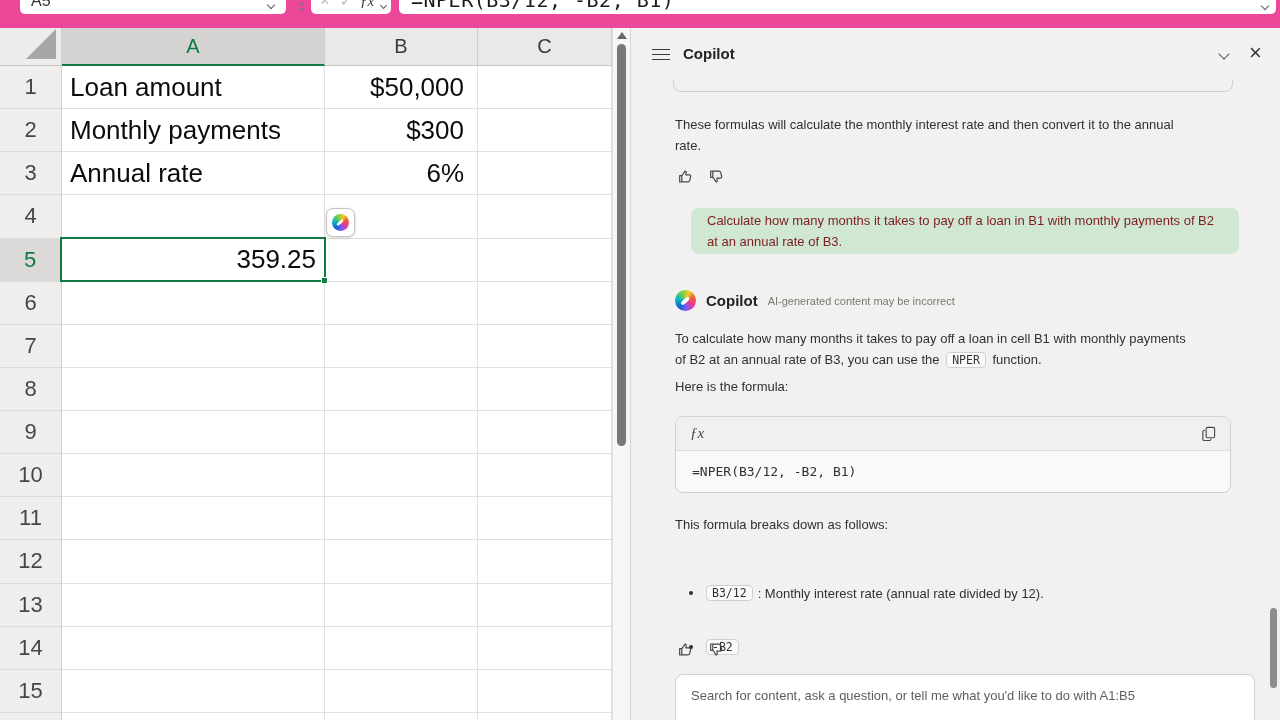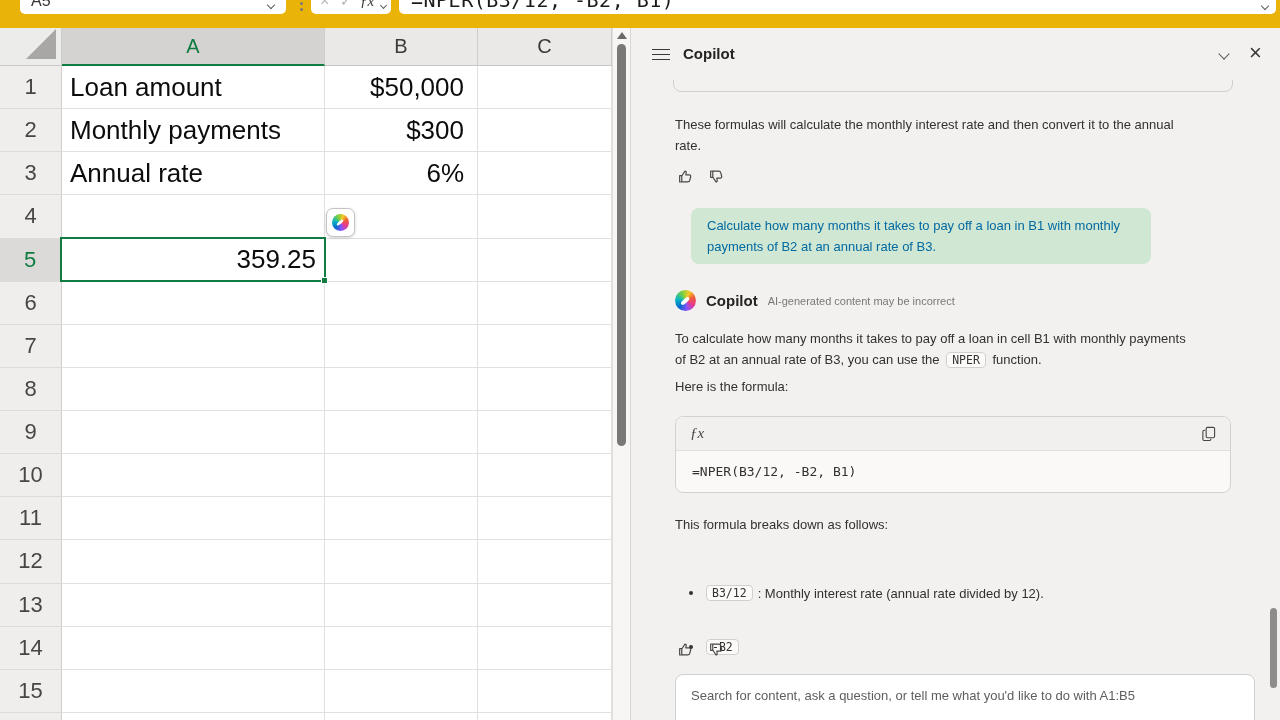--- a/index.html
+++ b/index.html
@@ -2,21 +2,21 @@
 <html><head>
 <meta charset="utf-8">
 <style>
   * { margin:0; padding:0; box-sizing:border-box; }
   html,body { width:1280px; height:720px; overflow:hidden; }
   body { font-family:"Liberation Sans", sans-serif; background:#fff; }
   .mono { font-family:"DejaVu Sans Mono","Liberation Mono",monospace; }
   .app { position:relative; width:1280px; height:720px; overflow:hidden; background:#fff; }
 
   
-  .topbar { position:absolute; left:0; top:0; width:1280px; height:28px; background:#eab308; overflow:hidden; z-index:5; }
+  .topbar { position:absolute; left:0; top:0; width:1280px; height:28px; background:#ec4899; overflow:hidden; z-index:5; }
   .namebox { position:absolute; left:20px; top:-16px; width:266px; height:30px; background:#fff; border-radius:5px; }
   .namebox .nbtext { position:absolute; left:11px; top:0; font-size:16px; color:#333; line-height:34px; }
   .chev { display:inline-block; width:8px; height:8px; border-right:1.6px solid #5f5d5b; border-bottom:1.6px solid #5f5d5b; transform:rotate(45deg); }
   .namebox .chev { position:absolute; right:12px; top:18px; width:6px; height:6px; }
   .dotsep { position:absolute; left:300px; top:2px; width:3px; height:3px; border-radius:50%; background:#7a7876; }
   .dotsep.d2 { top:8px; }
   .fxbox { position:absolute; left:311px; top:-16px; width:80px; height:30px; background:#fff; border-radius:5px; }
   .fxbox .fbtn { position:absolute; top:0; line-height:34px; font-size:14px; }
   .fxbox .xicon { left:9px; color:#b8b6b4; font-size:16px; }
   .fxbox .ckicon { left:29px; color:#b8b6b4; }
@@ -70,21 +70,21 @@
   .pclose { position:absolute; left:618px; top:0; line-height:50px; font-size:22px; color:#3b3a39; }
 
   .pcontent { position:absolute; left:0; top:52px; right:0; bottom:0; overflow:hidden; }
   .partial-box { position:absolute; left:42px; top:-22px; width:560px; height:34px; border:1px solid #d2d0ce; border-radius:8px; }
   .intro { position:absolute; left:44px; top:34px; width:522px; line-height:21px; }
   .thumbs { position:absolute; left:46px; display:flex; gap:14px; }
   .thumbs.t1 { top:88px; }
   .thumbs.t2 { top:561px; }
   .thumb-btn svg { display:block; }
   .thumb-down { transform:rotate(180deg) scaleX(-1); }
-  .bubble { position:absolute; left:60px; top:128px; width:460px; background:#cfe7d3; border-radius:8px; padding:7px 16px; line-height:21px; color:#0369a1; }
+  .bubble { position:absolute; left:60px; top:128px; width:548px; background:#cfe7d3; border-radius:8px; padding:2px 16px; line-height:21px; color:#7f1d1d; }
   .resp-head { position:absolute; left:44px; top:210px; display:flex; align-items:center; gap:10px; }
   .resp-name { font-size:15px; font-weight:bold; color:#252423; }
   .disclaimer { font-size:11px; color:#7a7874; }
   .para { position:absolute; left:44px; top:248px; width:524px; line-height:21px; }
   .chip { font-family:"DejaVu Sans Mono","Liberation Mono",monospace; font-size:11.5px; background:#fbfaf9; border:1px solid #d2d0ce; border-radius:4px; padding:0 5px; margin:0 3px; color:#333; white-space:nowrap; }
   .hereis { position:absolute; left:44px; top:296px; line-height:21px; }
   .fbox { position:absolute; left:44px; top:336px; width:556px; border:1px solid #d4d2d0; border-radius:8px; background:#faf9f8; overflow:hidden; }
   .fbox-head { height:34px; background:#f1f0ef; border-bottom:1px solid #e1dfdd; display:flex; align-items:center; padding:0 14px; }
   .fbox-fx { font-family:"Liberation Serif",serif; font-style:italic; font-size:15px; color:#484644; }
   .copy-btn { margin-left:auto; display:flex; }

